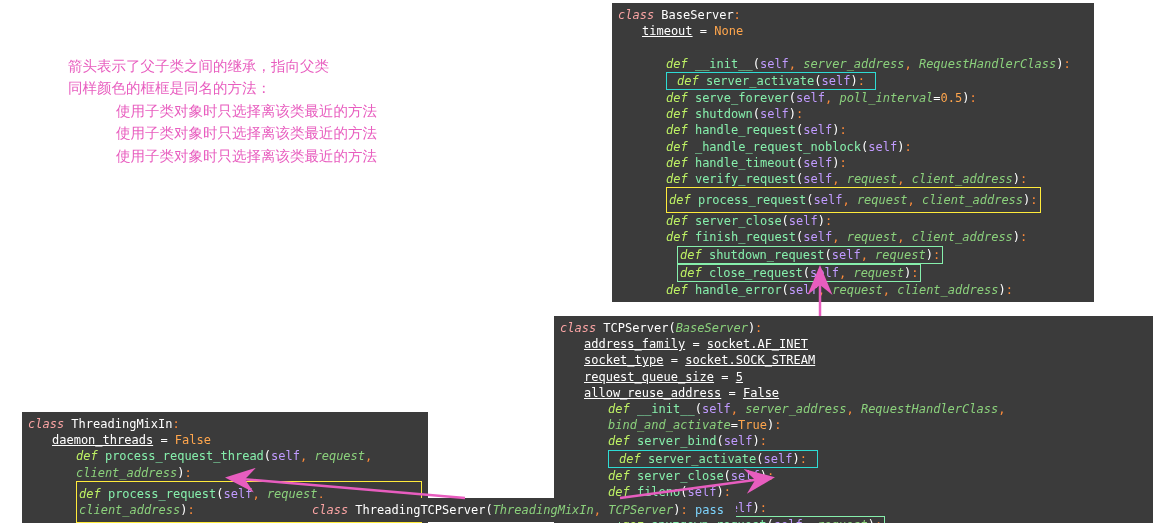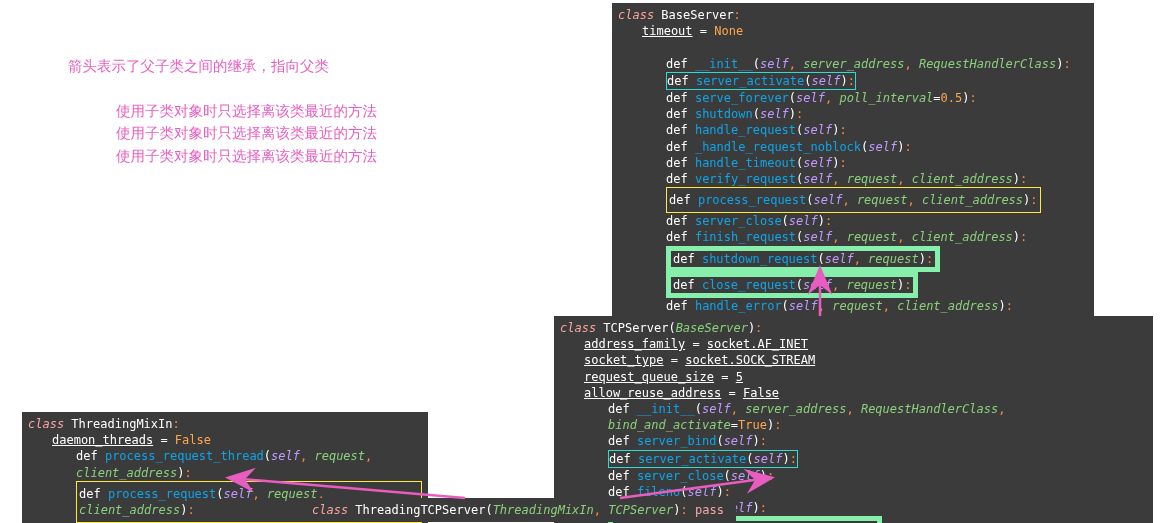--- a/index.html
+++ b/index.html
@@ -28,41 +28,41 @@
   color: #ddd;
   padding: 4px 6px;
 }
 
 .tok-class { color: #fca5a5; font-style: italic; }
 .tok-cls   { color: #ffffff; }
 .tok-base  { color: #8bd17c; font-style: italic; }
 .tok-attr  { color: #ffffff; text-decoration: underline; }
 .tok-eq    { color: #ffffff; }
 .tok-val   { color: #ffa64d; text-align: right; }
-.tok-def   { color: #ffffff; }
-.tok-fn    { color: #0ea5e9; }
-.tok-self  { color: #c19bff; font-style: italic; }
+.tok-def   { color: #bef264; font-style: italic; }
+.tok-fn    { color: #86efac; }
+.tok-self  { color: #c19bff; }
 .tok-param { color: #8bd17c; font-style: italic; }
 .tok-paren { color: #ffffff; }
 .tok-comma { color: #ff8c3a; }
-.tok-kw    { color: #fca5a5; }
+.tok-kw    { color: #7dd3fc; }
 .ind1 { padding-left: 24px; display: block; }
 .ind2 { padding-left: 48px; display: block; }
 .defline { position: relative; }
-.box-cyan    .box-inner { border: 1px solid #2edcd4; padding: 0 0; display: inline-block; }
+.box-cyan    .box-inner { border: 1px solid #2edcd4; padding: 0 10px; display: inline-block; }
 .box-yellow  .box-inner { border: 1px solid #ffeb3b; padding: 4px 2px; display: inline-block; }
-.box-blue    .box-inner { border: 5px solid #86efac; padding: 0 2px; display: inline-block; }
+.box-blue    .box-inner { border: 1px solid #86efac; padding: 0 2px; display: inline-block; margin-left: 11px; }
 svg.arrows { position: absolute; left:0; top:0; width:1161px; height:523px; pointer-events:none; }
 </style>
 </head>
 <body>
 
 <div class="annot">
   <span>箭头表示了父子类之间的继承，指向父类</span><br>
-  <br>
+  <span>同样颜色的框框是同名的方法：</span><br>
   <span class="indent">使用子类对象时只选择离该类最近的方法</span>
   <span class="indent">使用子类对象时只选择离该类最近的方法</span>
   <span class="indent">使用子类对象时只选择离该类最近的方法</span>
 </div>
 
 <div class="codebox" id="box-baseserver" style="left:612px; top:3px; width:482px;"><span><span class="tok-class">class </span><span class="tok-cls">BaseServer</span><span class="tok-comma">:</span></span><span class="ind1"><span class="tok-attr">timeout</span><span class="tok-eq"> = </span><span class="tok-val">None</span></span><span class="ind1">&nbsp;</span><span class="ind2 defline"><span class="tok-def">def </span><span class="tok-fn">__init__</span><span class="tok-paren">(</span><span class="tok-self">self</span><span class="tok-comma">, </span><span class="tok-param">server_address</span><span class="tok-comma">, </span><span class="tok-param">RequestHandlerClass</span><span class="tok-paren">)</span><span class="tok-comma">:</span></span><span class="ind2 defline box-cyan"><span class="box-inner"><span class="tok-def">def </span><span class="tok-fn">server_activate</span><span class="tok-paren">(</span><span class="tok-self">self</span><span class="tok-paren">)</span><span class="tok-comma">:</span></span></span><span class="ind2 defline"><span class="tok-def">def </span><span class="tok-fn">serve_forever</span><span class="tok-paren">(</span><span class="tok-self">self</span><span class="tok-comma">, </span><span class="tok-param">poll_interval</span><span class="tok-eq">=</span><span class="tok-val">0.5</span><span class="tok-paren">)</span><span class="tok-comma">:</span></span><span class="ind2 defline"><span class="tok-def">def </span><span class="tok-fn">shutdown</span><span class="tok-paren">(</span><span class="tok-self">self</span><span class="tok-paren">)</span><span class="tok-comma">:</span></span><span class="ind2 defline"><span class="tok-def">def </span><span class="tok-fn">handle_request</span><span class="tok-paren">(</span><span class="tok-self">self</span><span class="tok-paren">)</span><span class="tok-comma">:</span></span><span class="ind2 defline"><span class="tok-def">def </span><span class="tok-fn">_handle_request_noblock</span><span class="tok-paren">(</span><span class="tok-self">self</span><span class="tok-paren">)</span><span class="tok-comma">:</span></span><span class="ind2 defline"><span class="tok-def">def </span><span class="tok-fn">handle_timeout</span><span class="tok-paren">(</span><span class="tok-self">self</span><span class="tok-paren">)</span><span class="tok-comma">:</span></span><span class="ind2 defline"><span class="tok-def">def </span><span class="tok-fn">verify_request</span><span class="tok-paren">(</span><span class="tok-self">self</span><span class="tok-comma">, </span><span class="tok-param">request</span><span class="tok-comma">, </span><span class="tok-param">client_address</span><span class="tok-paren">)</span><span class="tok-comma">:</span></span><span class="ind2 defline box-yellow"><span class="box-inner"><span class="tok-def">def </span><span class="tok-fn">process_request</span><span class="tok-paren">(</span><span class="tok-self">self</span><span class="tok-comma">, </span><span class="tok-param">request</span><span class="tok-comma">, </span><span class="tok-param">client_address</span><span class="tok-paren">)</span><span class="tok-comma">:</span></span></span><span class="ind2 defline"><span class="tok-def">def </span><span class="tok-fn">server_close</span><span class="tok-paren">(</span><span class="tok-self">self</span><span class="tok-paren">)</span><span class="tok-comma">:</span></span><span class="ind2 defline"><span class="tok-def">def </span><span class="tok-fn">finish_request</span><span class="tok-paren">(</span><span class="tok-self">self</span><span class="tok-comma">, </span><span class="tok-param">request</span><span class="tok-comma">, </span><span class="tok-param">client_address</span><span class="tok-paren">)</span><span class="tok-comma">:</span></span><span class="ind2 defline box-blue"><span class="box-inner"><span class="tok-def">def </span><span class="tok-fn">shutdown_request</span><span class="tok-paren">(</span><span class="tok-self">self</span><span class="tok-comma">, </span><span class="tok-param">request</span><span class="tok-paren">)</span><span class="tok-comma">:</span></span></span><span class="ind2 defline box-blue"><span class="box-inner"><span class="tok-def">def </span><span class="tok-fn">close_request</span><span class="tok-paren">(</span><span class="tok-self">self</span><span class="tok-comma">, </span><span class="tok-param">request</span><span class="tok-paren">)</span><span class="tok-comma">:</span></span></span><span class="ind2 defline"><span class="tok-def">def </span><span class="tok-fn">handle_error</span><span class="tok-paren">(</span><span class="tok-self">self</span><span class="tok-comma">, </span><span class="tok-param">request</span><span class="tok-comma">, </span><span class="tok-param">client_address</span><span class="tok-paren">)</span><span class="tok-comma">:</span></span></div>
 
 <div class="codebox" id="box-tcpserver" style="left:554px; top:316px; width:599px;"><span><span class="tok-class">class </span><span class="tok-cls">TCPServer</span><span class="tok-paren">(</span><span class="tok-base">BaseServer</span><span class="tok-paren">)</span><span class="tok-comma">:</span></span><span class="ind1"><span class="tok-attr">address_family</span><span class="tok-eq"> = </span><span class="tok-attr">socket.AF_INET</span></span><span class="ind1"><span class="tok-attr">socket_type</span><span class="tok-eq"> = </span><span class="tok-attr">socket.SOCK_STREAM</span></span><span class="ind1"><span class="tok-attr">request_queue_size</span><span class="tok-eq"> = </span><span class="tok-attr">5</span></span><span class="ind1"><span class="tok-attr">allow_reuse_address</span><span class="tok-eq"> = </span><span class="tok-attr">False</span></span><span class="ind2 defline"><span class="tok-def">def </span><span class="tok-fn">__init__</span><span class="tok-paren">(</span><span class="tok-self">self</span><span class="tok-comma">, </span><span class="tok-param">server_address</span><span class="tok-comma">, </span><span class="tok-param">RequestHandlerClass</span><span class="tok-comma">, </span><span class="tok-param">bind_and_activate</span><span class="tok-eq">=</span><span class="tok-val">True</span><span class="tok-paren">)</span><span class="tok-comma">:</span></span><span class="ind2 defline"><span class="tok-def">def </span><span class="tok-fn">server_bind</span><span class="tok-paren">(</span><span class="tok-self">self</span><span class="tok-paren">)</span><span class="tok-comma">:</span></span><span class="ind2 defline box-cyan"><span class="box-inner"><span class="tok-def">def </span><span class="tok-fn">server_activate</span><span class="tok-paren">(</span><span class="tok-self">self</span><span class="tok-paren">)</span><span class="tok-comma">:</span></span></span><span class="ind2 defline"><span class="tok-def">def </span><span class="tok-fn">server_close</span><span class="tok-paren">(</span><span class="tok-self">self</span><span class="tok-paren">)</span><span class="tok-comma">:</span></span><span class="ind2 defline"><span class="tok-def">def </span><span class="tok-fn">fileno</span><span class="tok-paren">(</span><span class="tok-self">self</span><span class="tok-paren">)</span><span class="tok-comma">:</span></span><span class="ind2 defline"><span class="tok-def">def </span><span class="tok-fn">get_request</span><span class="tok-paren">(</span><span class="tok-self">self</span><span class="tok-paren">)</span><span class="tok-comma">:</span></span><span class="ind2 defline box-blue"><span class="box-inner"><span class="tok-def">def </span><span class="tok-fn">shutdown_request</span><span class="tok-paren">(</span><span class="tok-self">self</span><span class="tok-comma">, </span><span class="tok-param">request</span><span class="tok-paren">)</span><span class="tok-comma">:</span></span></span></div>
 
 <div class="codebox" id="box-mixin" style="left:22px; top:412px; width:406px;"><span><span class="tok-class">class </span><span class="tok-cls">ThreadingMixIn</span><span class="tok-comma">:</span></span><span class="ind1"><span class="tok-attr">daemon_threads</span><span class="tok-eq"> = </span><span class="tok-val">False</span></span><span class="ind2 defline"><span class="tok-def">def </span><span class="tok-fn">process_request_thread</span><span class="tok-paren">(</span><span class="tok-self">self</span><span class="tok-comma">, </span><span class="tok-param">request</span><span class="tok-comma">, </span><span class="tok-param">client_address</span><span class="tok-paren">)</span><span class="tok-comma">:</span></span><span class="ind2 defline box-yellow"><span class="box-inner"><span class="tok-def">def </span><span class="tok-fn">process_request</span><span class="tok-paren">(</span><span class="tok-self">self</span><span class="tok-comma">, </span><span class="tok-param">request</span><span class="tok-comma">, </span><span class="tok-param">client_address</span><span class="tok-paren">)</span><span class="tok-comma">:</span></span></span></div>

